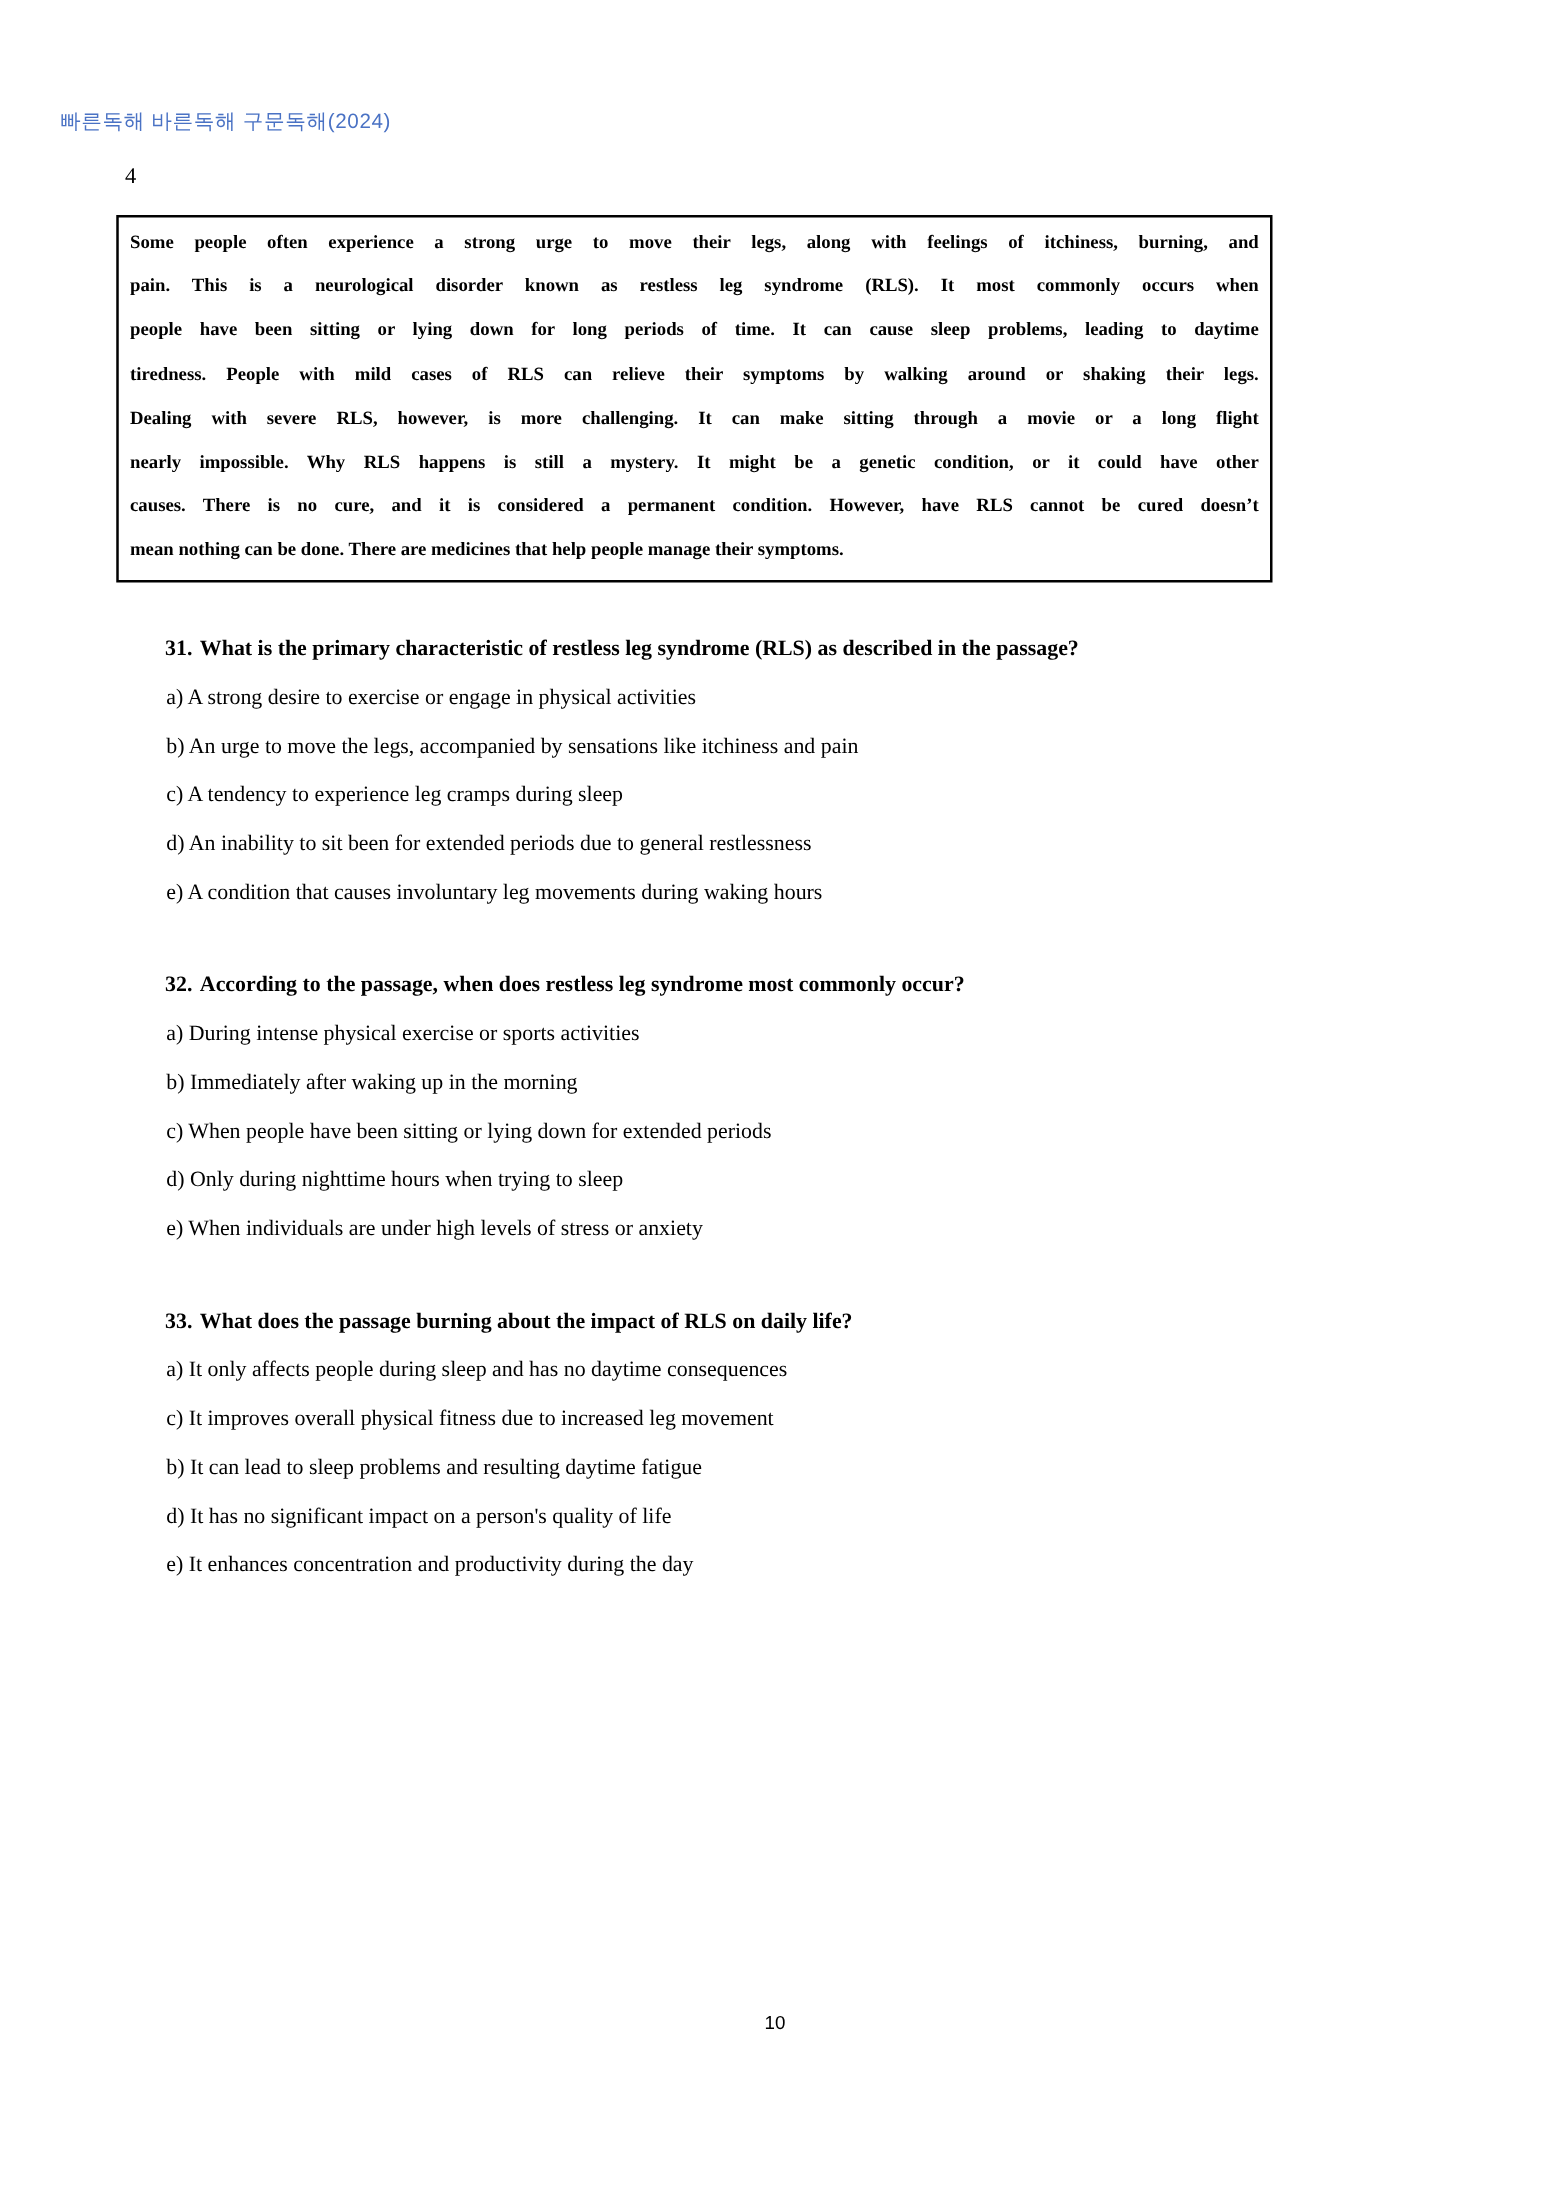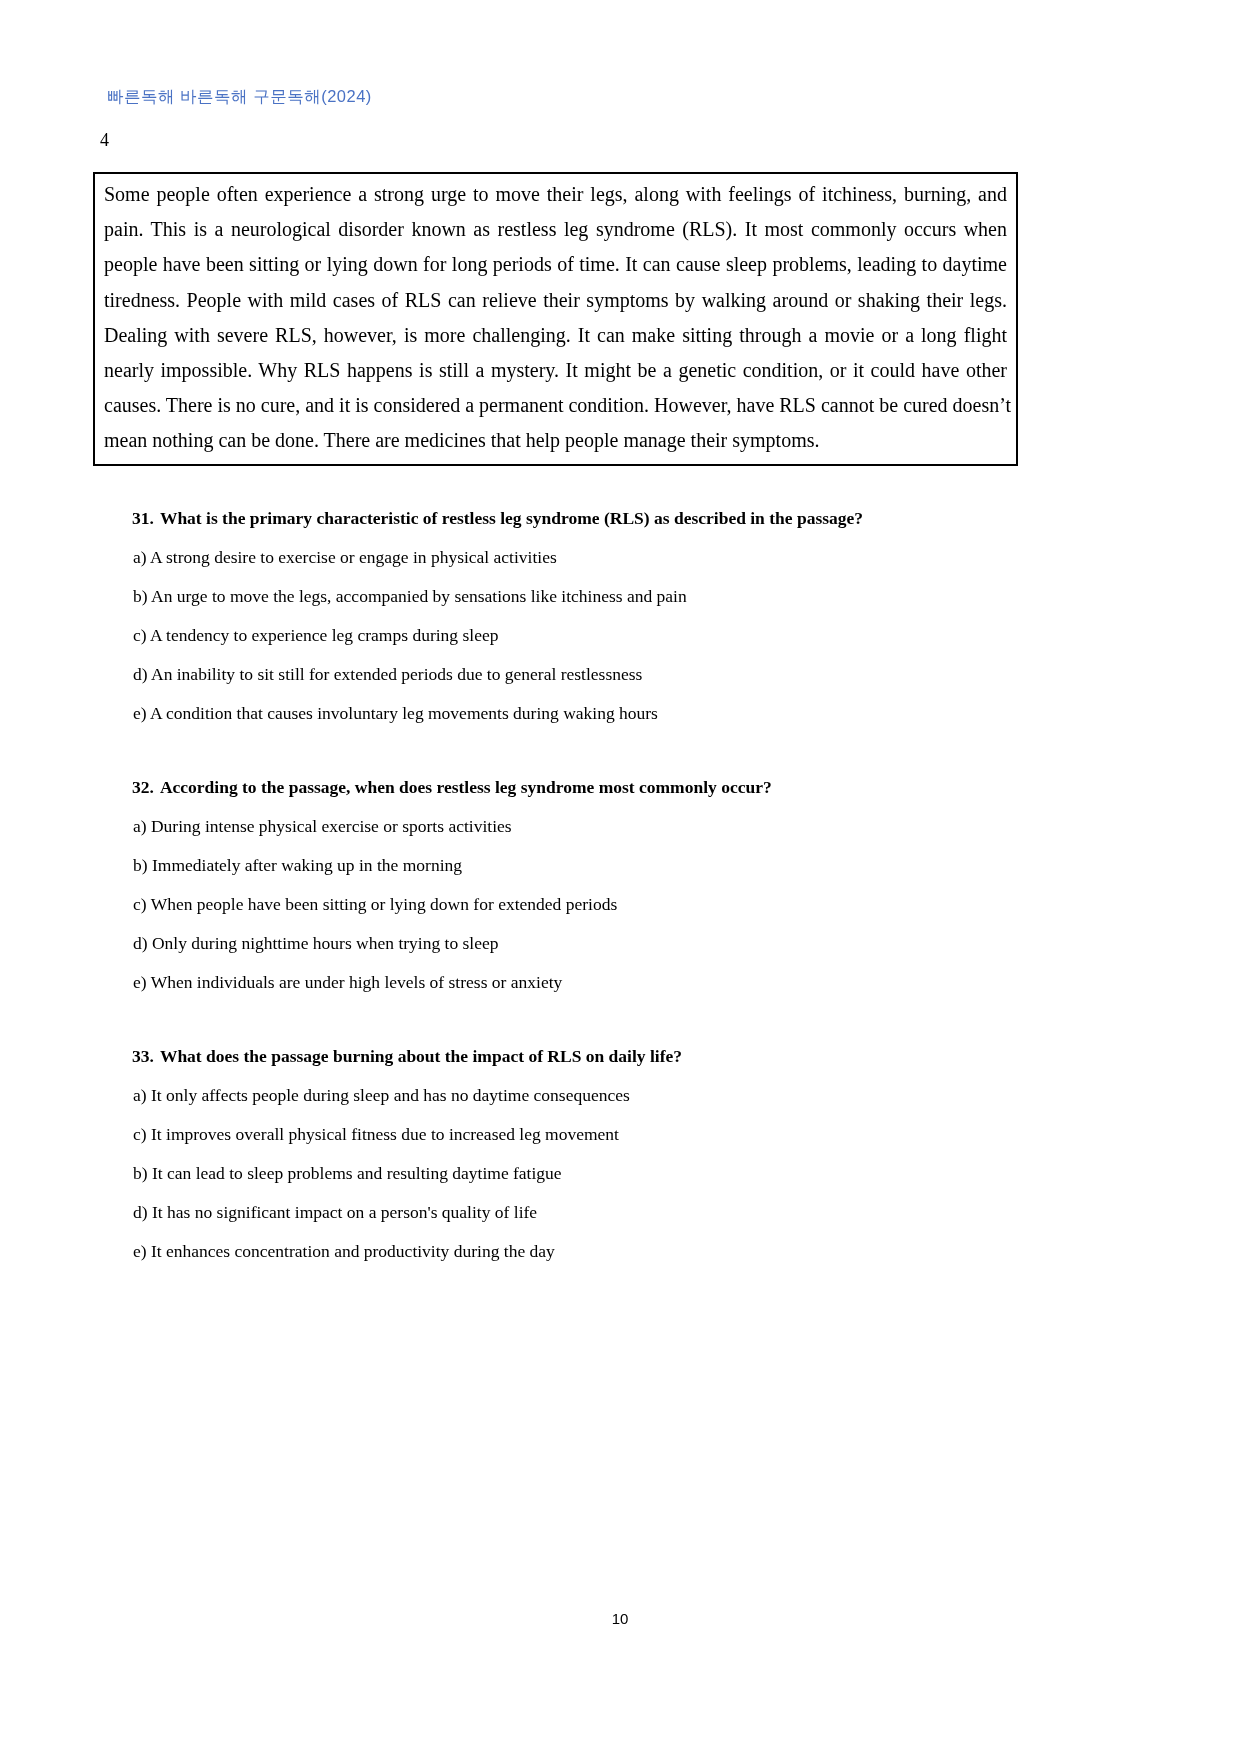--- a/index.html
+++ b/index.html
@@ -8,44 +8,45 @@
     position: relative;
     width: 1240px;
     height: 1754px;
     background: #ffffff;
     font-family: "Liberation Serif", serif;
     color: #000000;
     overflow: hidden;
   }
   .book-title {
     padding-top: 86px;
-    margin-left: 107px;
+    margin-left: 48px;
     font-family: "Liberation Sans", sans-serif;
     font-size: 16.5px;
     letter-spacing: 0.5px;
     color: #4a72c4;
   }
   .item-number {
     margin-left: 100px;
     margin-top: 22px;
     font-size: 18px;
   }
   .passage-box {
     margin-left: 93px;
     margin-top: 21px;
     width: 925px;
     border: 2px solid #000000;
     padding: 3px 9px 5px 9px;
   }
   .passage-line {
-    font-size: 20px;
+    font-size: 15px;
     line-height: 35.2px;
     text-align: justify;
     text-align-last: justify;
     white-space: nowrap;
+    font-weight: bold;
   }
   .passage-line:last-child {
     text-align-last: left;
     white-space: normal;
   }
   .questions {
     margin-left: 100px;
     margin-right: 120px;
   }
   .question { margin-top: 35px; }
@@ -92,21 +93,21 @@
     <div class="passage-line">mean nothing can be done. There are medicines that help people manage their symptoms.</div>
   </div>
 
   <div class="questions">
 
     <div class="question">
       <div class="question-heading"><span class="q-number">31.</span><span>What is the primary characteristic of restless leg syndrome (RLS) as described in the passage?</span></div>
       <div class="option">a) A strong desire to exercise or engage in physical activities</div>
       <div class="option">b) An urge to move the legs, accompanied by sensations like itchiness and pain</div>
       <div class="option">c) A tendency to experience leg cramps during sleep</div>
-      <div class="option">d) An inability to sit still for extended periods due to general restlessness</div>
+      <div class="option">d) An inability to sit been for extended periods due to general restlessness</div>
       <div class="option">e) A condition that causes involuntary leg movements during waking hours</div>
     </div>
 
     <div class="question">
       <div class="question-heading"><span class="q-number">32.</span><span>According to the passage, when does restless leg syndrome most commonly occur?</span></div>
       <div class="option">a) During intense physical exercise or sports activities</div>
       <div class="option">b) Immediately after waking up in the morning</div>
       <div class="option">c) When people have been sitting or lying down for extended periods</div>
       <div class="option">d) Only during nighttime hours when trying to sleep</div>
       <div class="option">e) When individuals are under high levels of stress or anxiety</div>

